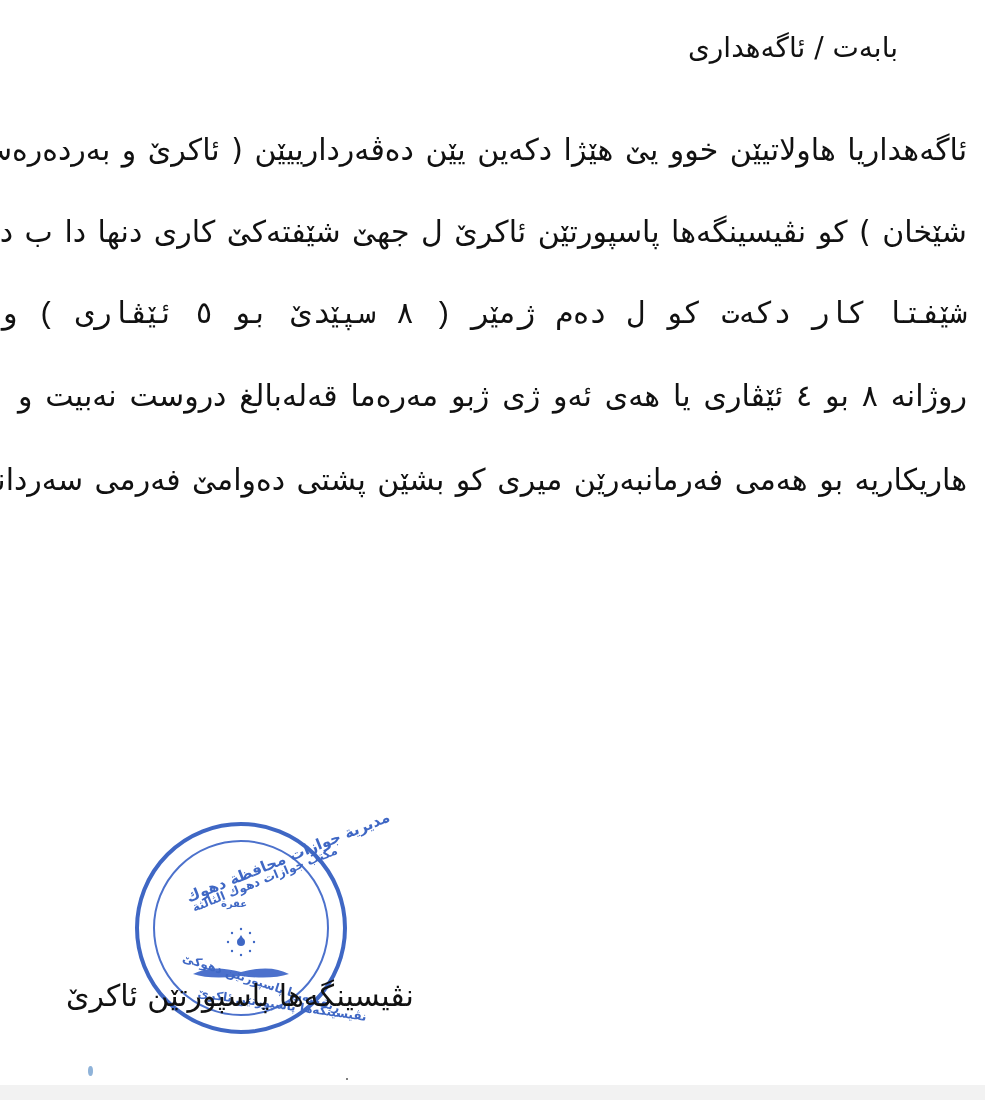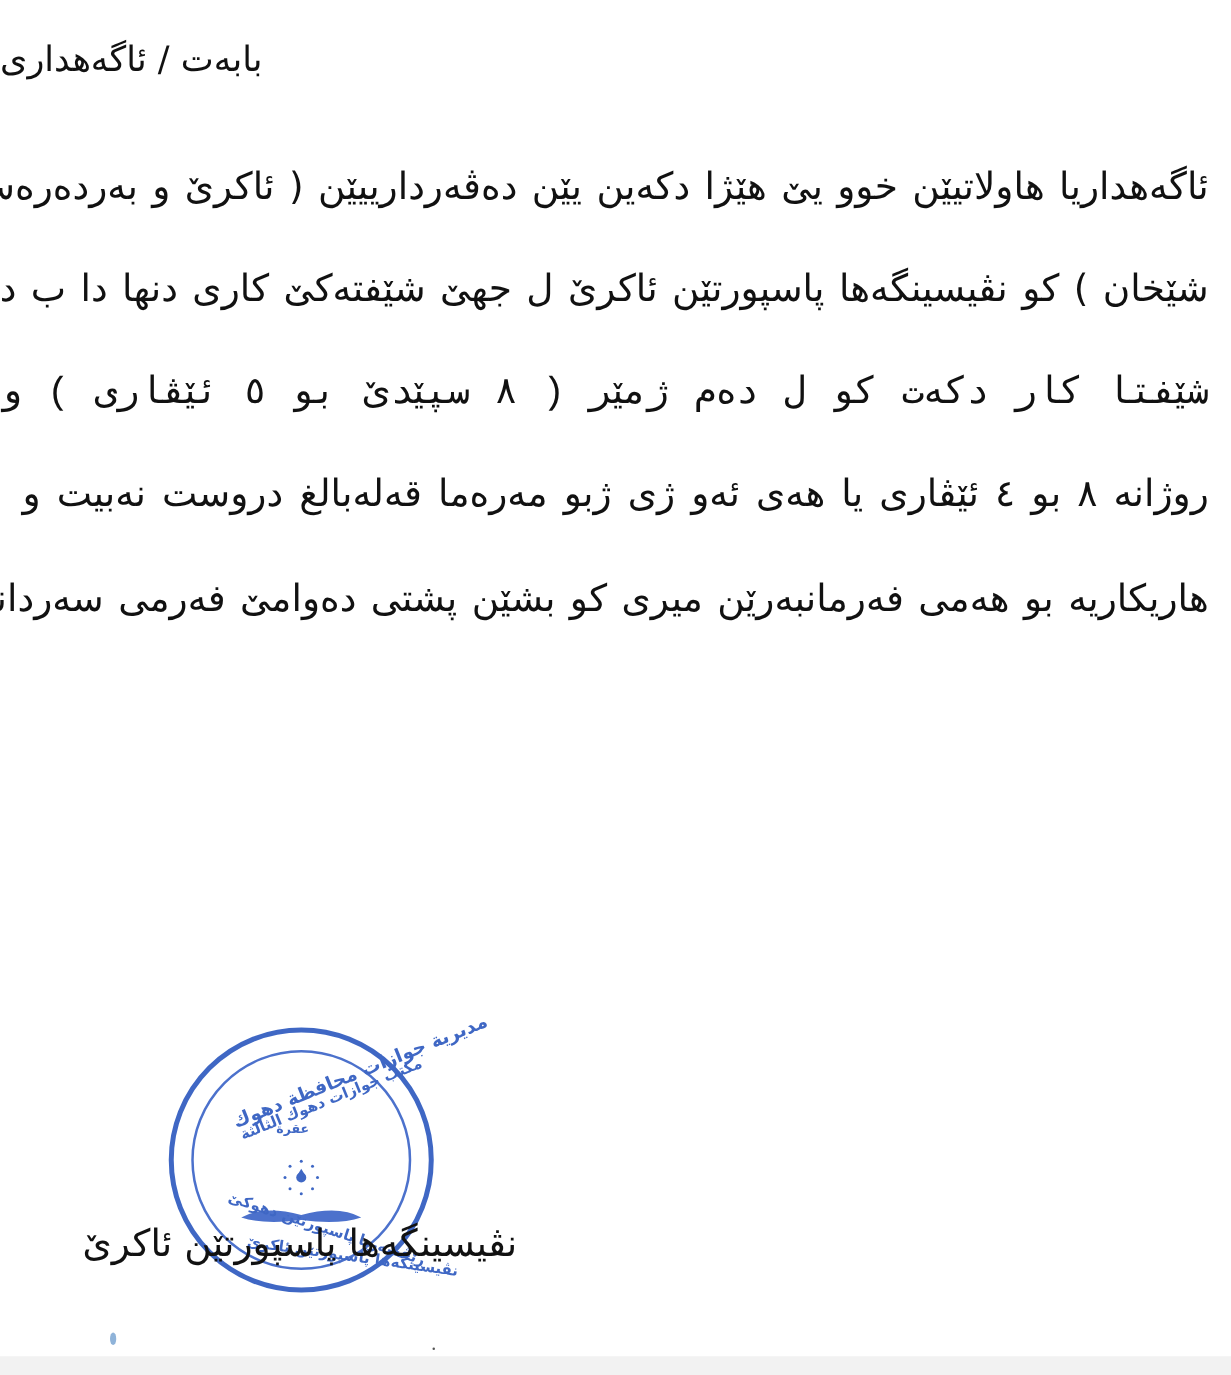--- a/index.html
+++ b/index.html
@@ -27,21 +27,21 @@
       left: 0; top: 1085px;
       width: 985px;
       height: 15px;
       background: #f2f2f2;
     }
     .subject {
       position: absolute;
       top: 28px;
       left: 0;
       width: 898px;
-      text-align: left;
+      text-align: right;
       direction: rtl;
       font-size: 28px;
       line-height: 40px;
     }
     .body-line {
       position: absolute;
       right: 18px;
       direction: rtl;
       text-align: right;
       font-size: 30px;

